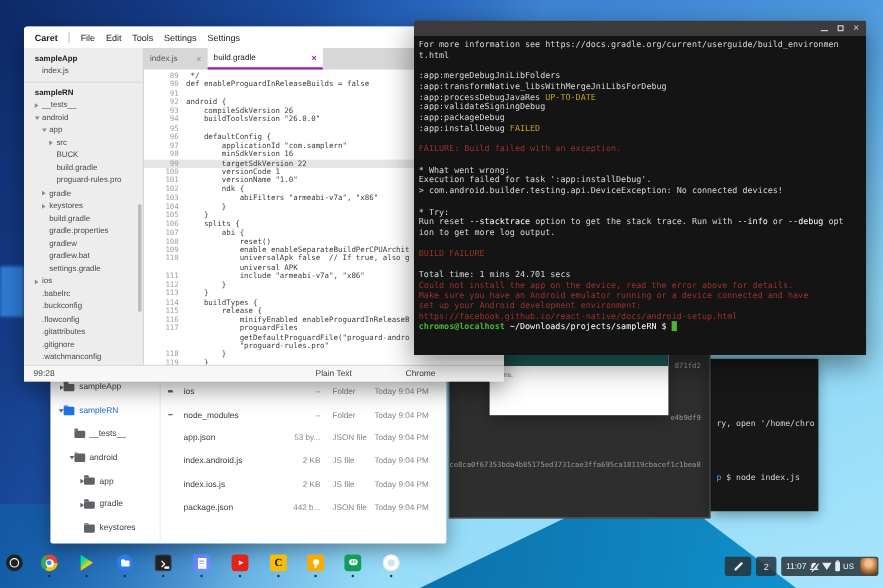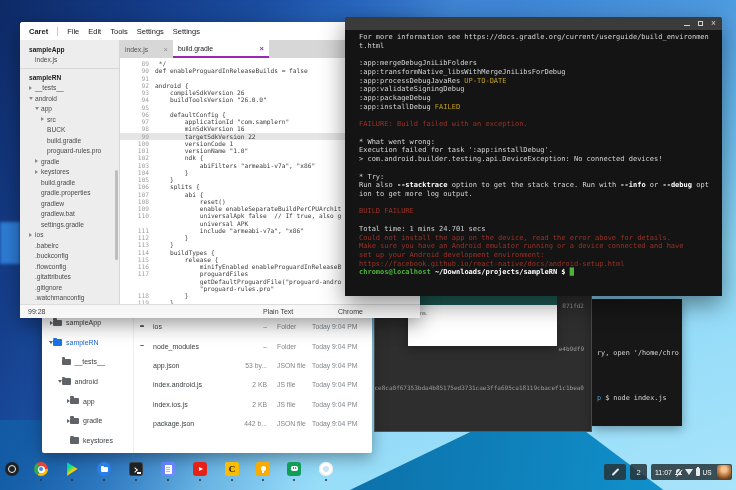--- a/index.html
+++ b/index.html
@@ -94,23 +94,23 @@
   .st-mode{position:absolute;left:243px;top:2.5px;}
   .st-chrome{position:absolute;left:318px;top:2.5px;}
   
   .win.term{left:345px;top:17px;width:377px;height:279px;z-index:32;
     border-radius:2px 2px 0 0;box-shadow:0 8px 24px rgba(0,0,0,.45);overflow:hidden;}
   .term-bar{height:13px;background:#3b3b3b;position:relative;}
   .tc-min{position:absolute;right:32px;top:8px;width:6px;height:1.2px;background:#cfcfcf;}
   .tc-max{position:absolute;right:19px;top:4px;width:5px;height:5px;border:1px solid #cfcfcf;box-sizing:border-box;}
   .tc-close{position:absolute;right:6px;top:1px;font-size:8.5px;line-height:11px;color:#cfcfcf;}
   .term-body{position:absolute;top:13px;left:0;right:0;bottom:0;background:#141414;
-    padding:3px 0 0 14px;font:7px "DejaVu Sans Mono",monospace;overflow:hidden;}
+    padding:3px 0 0 4px;font:7px "DejaVu Sans Mono",monospace;overflow:hidden;}
   .t-line{height:8.72px;white-space:pre;}
-  .c-w{color:#d6d6d6}.c-wb{color:#fff;font-weight:700}.c-y{color:#c2a01e}
+  .c-w{color:#d6d6d6}.c-wb{color:#fff;font-weight:400}.c-y{color:#c2a01e}
   .c-r{color:#9e3226}.c-g{color:#4db43a;font-weight:700}.c-cur{color:#4db43a}.c-b{color:#4a9fd8}
   
   .shelf{position:absolute;left:0;right:0;bottom:0;height:35px;z-index:40;}
   .app{position:absolute;top:7px;width:14px;height:14px;}
   .ico{display:block;width:100%;height:100%;position:relative;box-sizing:border-box;}
   .dot{position:absolute;left:6px;top:17px;width:2px;height:2px;border-radius:50%;background:#263238;}
   .ico-launcher{border-radius:50%;background:#202124;}
   .ico-launcher::before{content:"";position:absolute;inset:3px;border-radius:50%;border:1.6px solid #f1f3f4;}
   .ico-chrome{border-radius:50%;background:conic-gradient(from -30deg,#ea4335 0 33%,#fbbc05 0 66%,#34a853 0 100%);}
   .ico-chrome::before{content:"";position:absolute;inset:3.5px;border-radius:50%;background:#fff;}
@@ -465,21 +465,21 @@
         <div class="t-line"><span class="c-w">:app:packageDebug</span></div>
         <div class="t-line"><span class="c-w">:app:installDebug </span><span class="c-y">FAILED</span></div>
         <div class="t-line"><span></span></div>
         <div class="t-line"><span class="c-r">FAILURE: Build failed with an exception.</span></div>
         <div class="t-line"><span></span></div>
         <div class="t-line"><span class="c-w">* What went wrong:</span></div>
         <div class="t-line"><span class="c-w">Execution failed for task ':app:installDebug'.</span></div>
         <div class="t-line"><span class="c-w">&gt; com.android.builder.testing.api.DeviceException: No connected devices!</span></div>
         <div class="t-line"><span></span></div>
         <div class="t-line"><span class="c-w">* Try:</span></div>
-        <div class="t-line"><span class="c-w">Run also </span><span class="c-wb">--stacktrace</span><span class="c-w"> option to get the stack trace. Run with </span><span class="c-wb">--info</span><span class="c-w"> or </span><span class="c-wb">--debug</span><span class="c-w"> opt</span></div>
+        <div class="t-line"><span class="c-w">Run reset </span><span class="c-wb">--stacktrace</span><span class="c-w"> option to get the stack trace. Run with </span><span class="c-wb">--info</span><span class="c-w"> or </span><span class="c-wb">--debug</span><span class="c-w"> opt</span></div>
         <div class="t-line"><span class="c-w">ion to get more log output.</span></div>
         <div class="t-line"><span></span></div>
         <div class="t-line"><span class="c-r">BUILD FAILURE</span></div>
         <div class="t-line"><span></span></div>
         <div class="t-line"><span class="c-w">Total time: 1 mins 24.701 secs</span></div>
         <div class="t-line"><span class="c-r">Could not install the app on the device, read the error above for details.</span></div>
         <div class="t-line"><span class="c-r">Make sure you have an Android emulator running or a device connected and have</span></div>
         <div class="t-line"><span class="c-r">set up your Android development environment:</span></div>
         <div class="t-line"><span class="c-r">https://facebook.github.io/react-native/docs/android-setup.html</span></div>
         <div class="t-line"><span class="c-g">chromos@localhost</span><span class="c-w"> </span><span class="c-wb">~/Downloads/projects/sampleRN $ </span><span class="c-cur">█</span></div>

